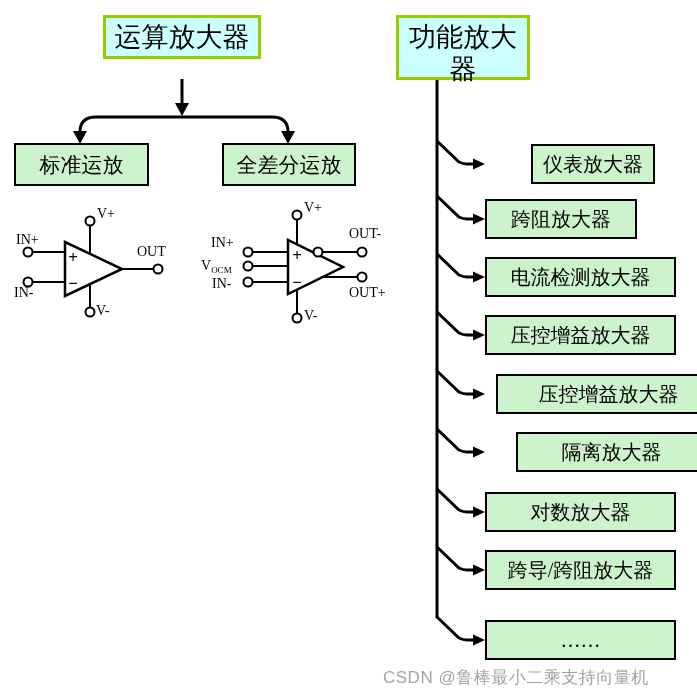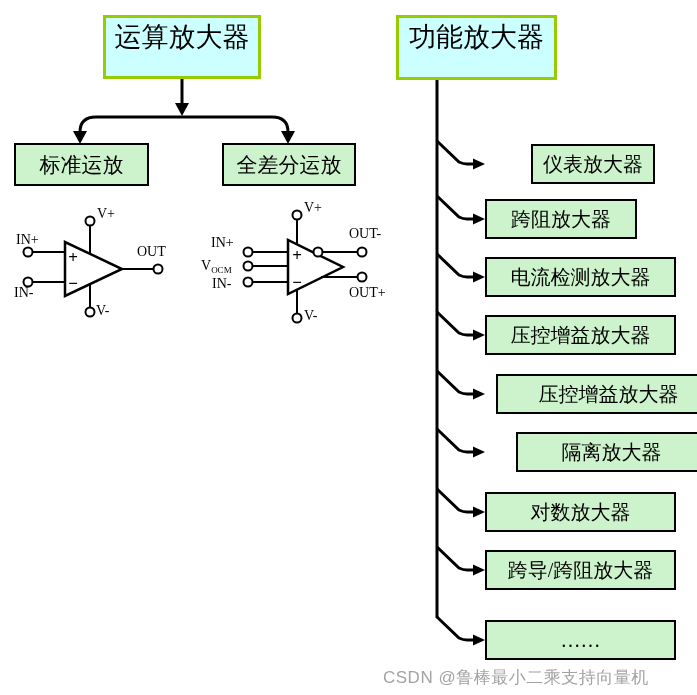--- a/index.html
+++ b/index.html
@@ -117,25 +117,25 @@
         <circle cx="248" cy="282" r="4.5"></circle>
         <circle cx="297" cy="215" r="4.5"></circle>
         <circle cx="297" cy="318" r="4.5"></circle>
         <circle cx="318" cy="252" r="4.5"></circle>
         <circle cx="362" cy="252" r="4.5"></circle>
         <circle cx="362" cy="277" r="4.5"></circle>
       </g>
     </g>
   </svg>
 
-  <div class="root-box" style="left:103px;top:15px;width:158px;height:64px;">运算放大器</div>
+  <div class="root-box" style="left:103px;top:15px;width:158px;height:44px;">运算放大器</div>
   <div class="child-box" style="left:222px;top:143px;width:134px;height:43px;">全差分运放</div>
   <div class="child-box" style="left:14px;top:143px;width:135px;height:43px;">标准运放</div>
 
-  <div class="root-box" style="left:396px;top:15px;width:161px;height:65px;">功能放大器</div>
+  <div class="root-box" style="left:396px;top:15px;width:134px;height:65px;">功能放大器</div>
   <div class="item-box" style="left:485px;top:144px;width:124px;height:40px;margin-left:46px;">仪表放大器</div>
   <div class="item-box" style="left:485px;top:199px;width:152px;height:40px;">跨阻放大器</div>
   <div class="item-box" style="left:485px;top:257px;width:191px;height:40px;">电流检测放大器</div>
   <div class="item-box" style="left:485px;top:315px;width:191px;height:40px;">压控增益放大器</div>
   <div class="item-box" style="left:485px;top:374px;width:225px;height:40px;margin-left:11px;">压控增益放大器</div>
   <div class="item-box" style="left:485px;top:432px;width:191px;height:40px;margin-left:31px;">隔离放大器</div>
   <div class="item-box" style="left:485px;top:492px;width:191px;height:40px;">对数放大器</div>
   <div class="item-box" style="left:485px;top:550px;width:191px;height:40px;">跨导/跨阻放大器</div>
   <div class="item-box" style="left:485px;top:620px;width:191px;height:40px;">……</div>
 

